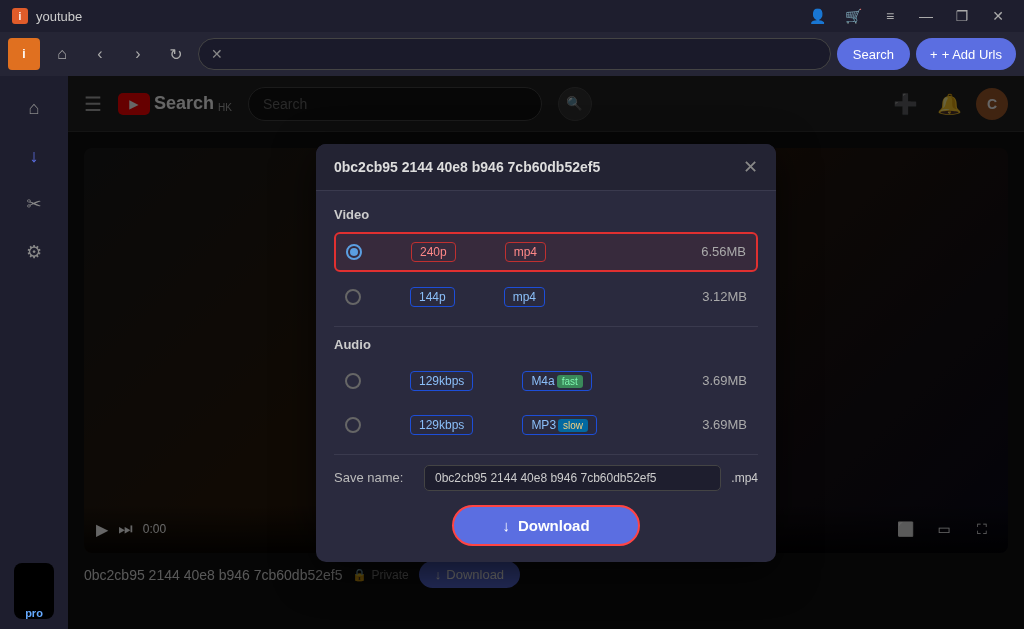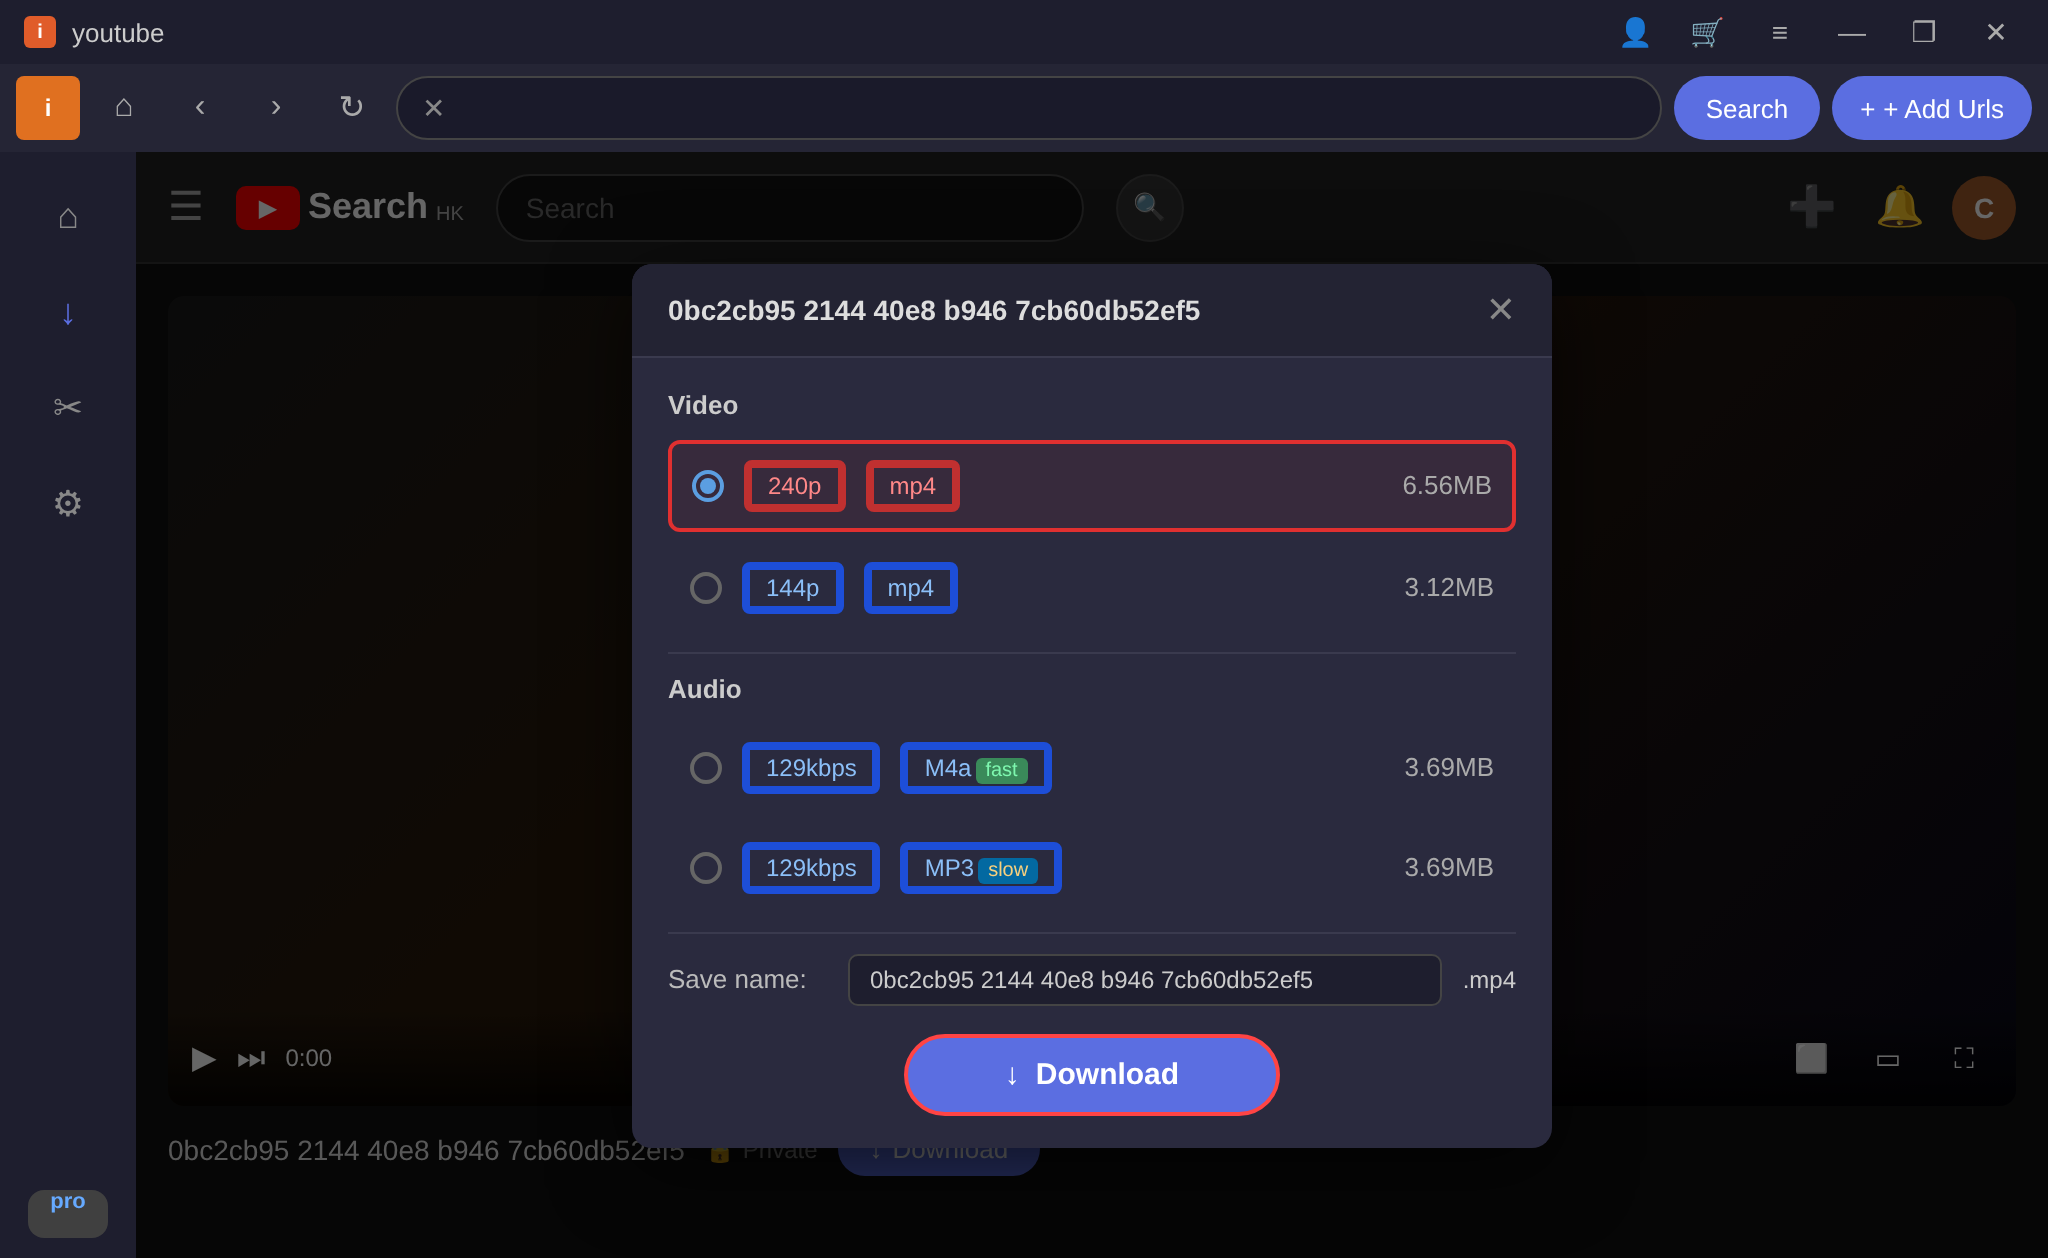--- a/index.html
+++ b/index.html
@@ -123,24 +123,24 @@
       border: none;
       color: #888;
       cursor: pointer;
       border-radius: 8px;
       display: flex; align-items: center; justify-content: center;
       font-size: 18px;
     }
     .sidebar-btn.active { color: #5b6ee1; }
     .sidebar-spacer { flex: 1; }
     .pro-badge {
-      width: 40px; height: 24px;
-      background: #404040;
+      width: 40px; height: 56px;
+      background: #000000;
       border-radius: 8px;
-      display: flex; align-items: flex-start; justify-content: center;
+      display: flex; align-items: flex-end; justify-content: center;
       color: #6af; font-size: 11px; font-weight: bold;
       cursor: pointer;
       border: none;
     }
 
     
     .browser-content {
       flex: 1;
       background: #0f0f0f;
       position: relative;
@@ -318,22 +318,23 @@
     .radio-outer.checked { border-color: #5b9ee1; }
     .radio-inner {
       width: 8px; height: 8px;
       border-radius: 50%;
       background: #5b9ee1;
     }
     .tag {
       padding: 2px 8px;
       border-radius: 4px;
       font-size: 12px; font-weight: 500;
-      border: 4px solid #1d4ed8;
+      border: 1px solid #1d4ed8;
       color: #8bbff8;
+      margin-left: 39px;
     }
     .tag.selected-tag { border-color: #c03030; color: #f88; }
     .file-size { color: #aaa; font-size: 13px; margin-left: auto; text-align: center; }
 
     .badge-fast {
       background: #3a8a5a;
       color: #7ef7af;
       font-size: 10px;
       padding: 1px 5px;
       border-radius: 3px;

